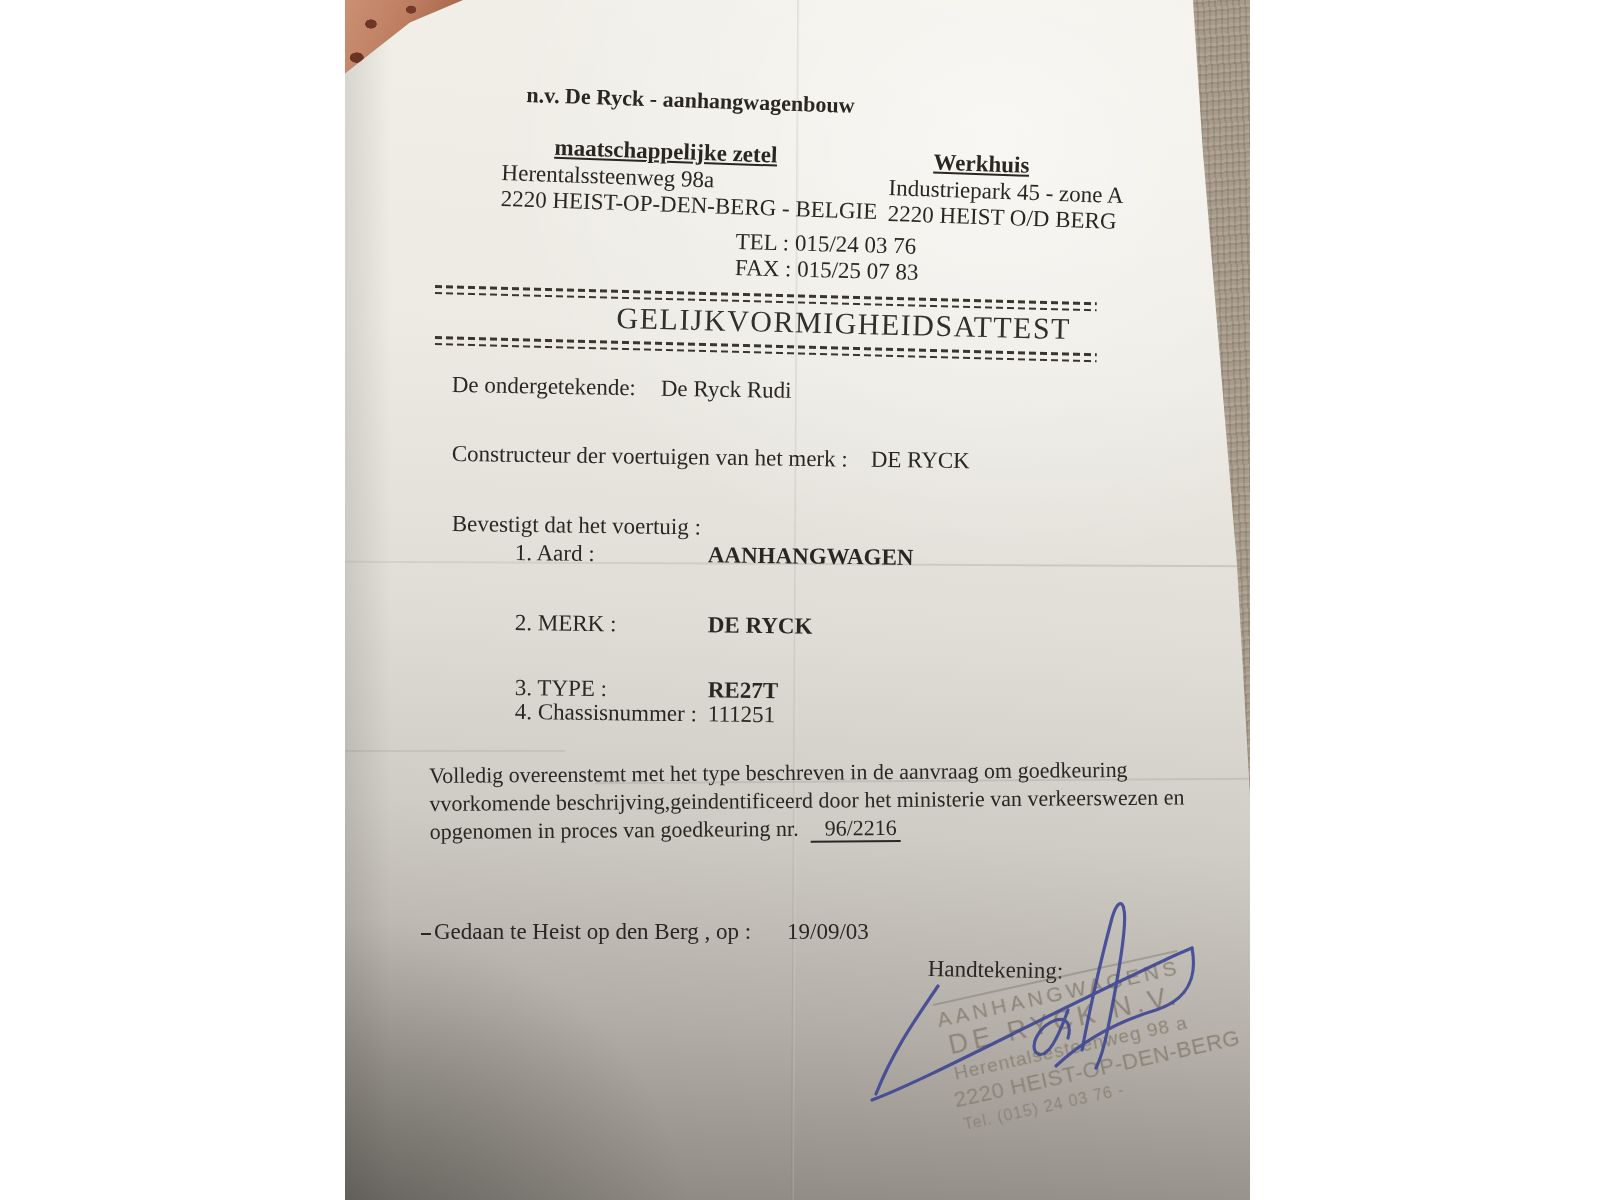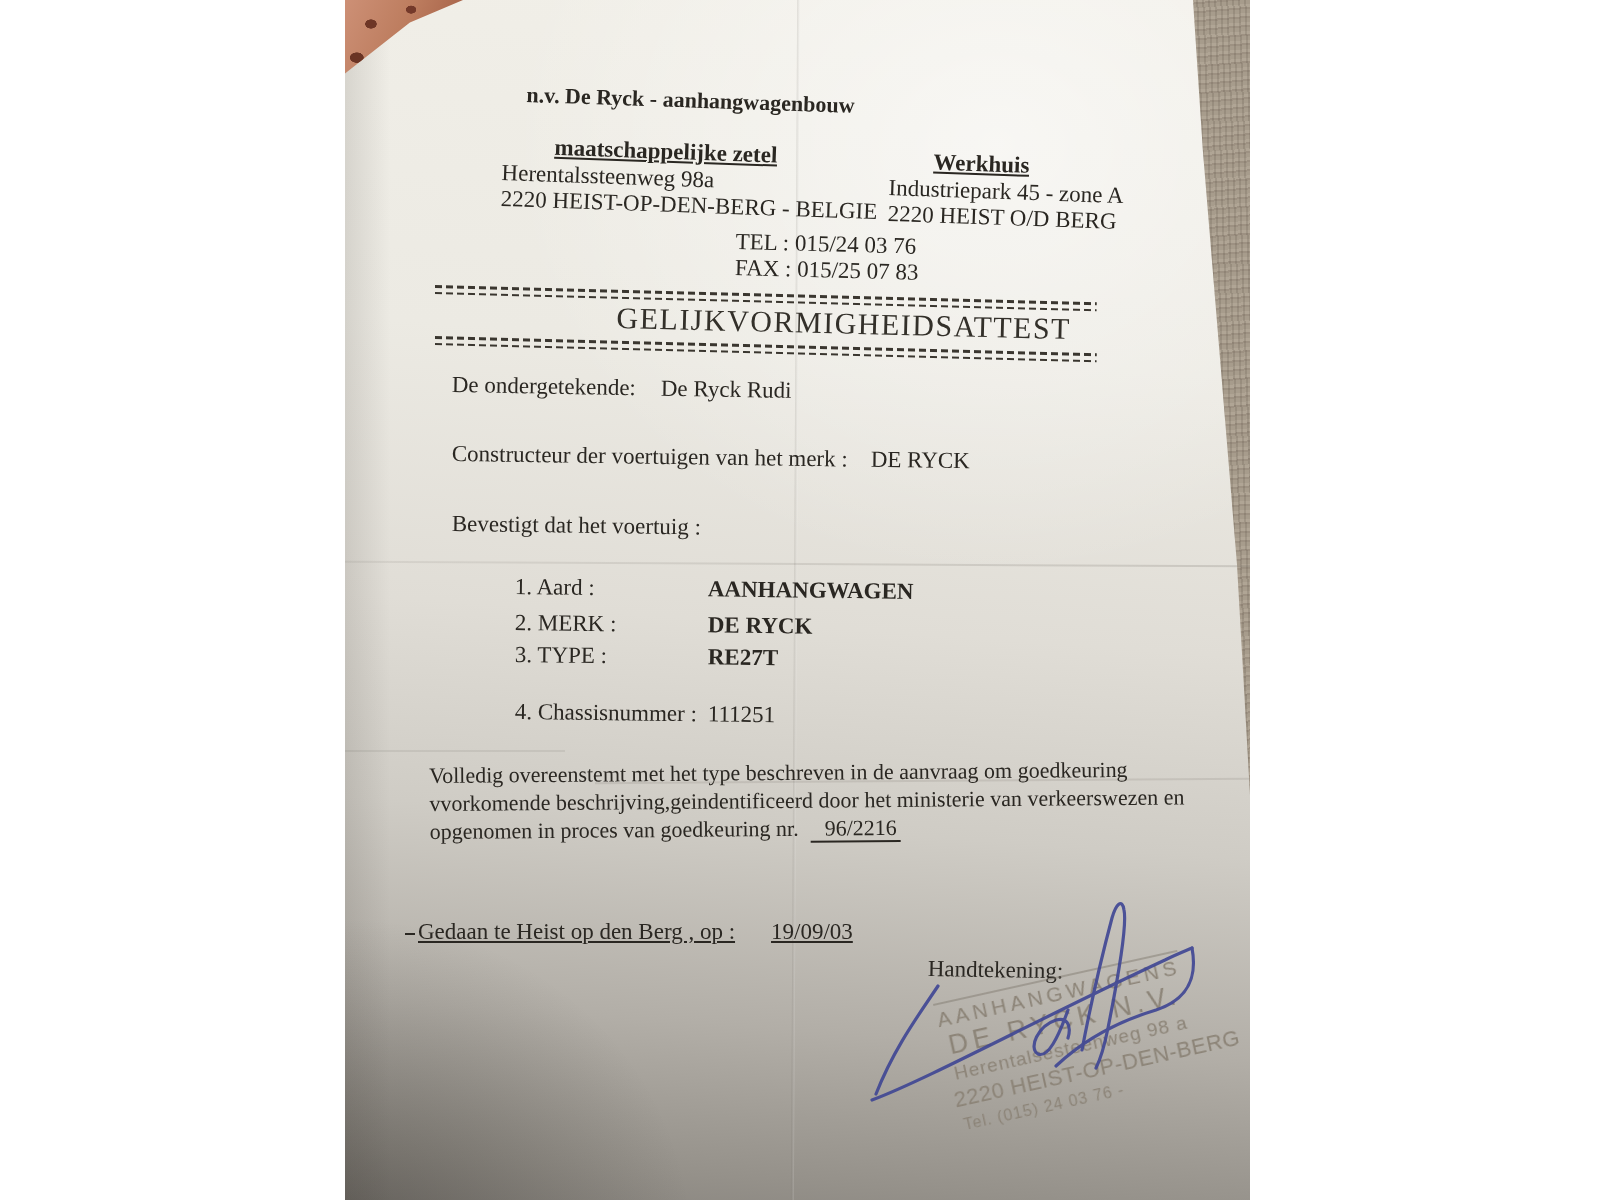--- a/index.html
+++ b/index.html
@@ -47,24 +47,24 @@
   .dashline .row{height:2.5px;margin-bottom:4px;
     background:repeating-linear-gradient(90deg,#3a362f 0 7px,transparent 7px 11px);}
   .dash1{top:285px;} .dash2{top:336px;}
   .doc-title{left:272px;top:301px;font-size:30px;letter-spacing:1.5px;transform:rotate(1.4deg);transform-origin:left top;color:#33302a;}
   .line-onder{left:107px;top:372px;transform:rotate(1deg);transform-origin:left top;}
   .line-constr{left:107px;top:441px;transform:rotate(.8deg);transform-origin:left top;}
   .line-bevest{left:107px;top:511px;transform:rotate(.8deg);transform-origin:left top;}
   .gap1{display:inline-block;width:25px;} .gap2{display:inline-block;width:23px;}
   .row-item{position:absolute;left:170px;transform:rotate(.7deg);transform-origin:left top;}
   .row-item .val{position:absolute;left:193px;top:0;}
-  .ri1{top:574px;font-family:Liberation Serif, serif;} .ri2{top:610px;} .ri3{top:642px;} .ri4{top:699px;}
+  .ri1{top:540px;font-family:Liberation Serif, serif;} .ri2{top:610px;} .ri3{top:675px;} .ri4{top:699px;}
   .para{position:absolute;left:84px;top:762px;font-size:22px;line-height:28px;transform:rotate(-.5deg);transform-origin:left top;white-space:nowrap;}
   .approval{font-weight:normal;border-bottom:2.5px solid #2a2722;padding:0 4px 0 14px;margin-left:12px;}
-  .gedaan{left:60px;top:919px;text-decoration:underline;}
+  .gedaan{left:76px;top:919px;}
   .stray-mark{display:inline-block;width:10px;border-bottom:2.5px solid #2a2722;transform:translateY(-4px);margin-right:3px;}
   .dategap{display:inline-block;width:36px;}
   .handtek{left:583px;top:956px;transform:rotate(1deg);transform-origin:left top;}
   
   .stamp{position:absolute;left:588px;top:1004px;width:250px;transform:rotate(-12.5deg);transform-origin:left top;
     color:rgba(138,130,117,.95);font-family:"Liberation Sans",sans-serif;text-align:center;
     border-top:2px solid rgba(125,118,106,.45);padding-top:3px;filter:blur(.4px);}
   .stamp div{white-space:nowrap;}
   .st1{font-size:21px;letter-spacing:4px;}
   .st2{font-size:27px;letter-spacing:5px;}

